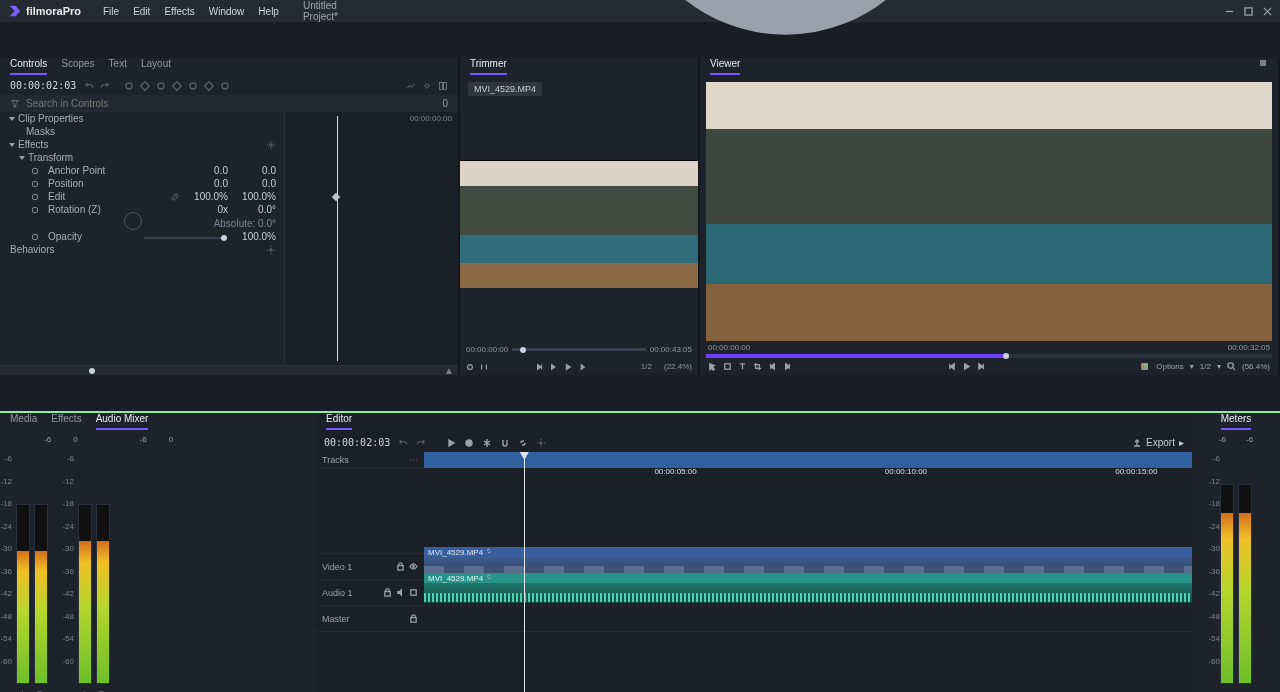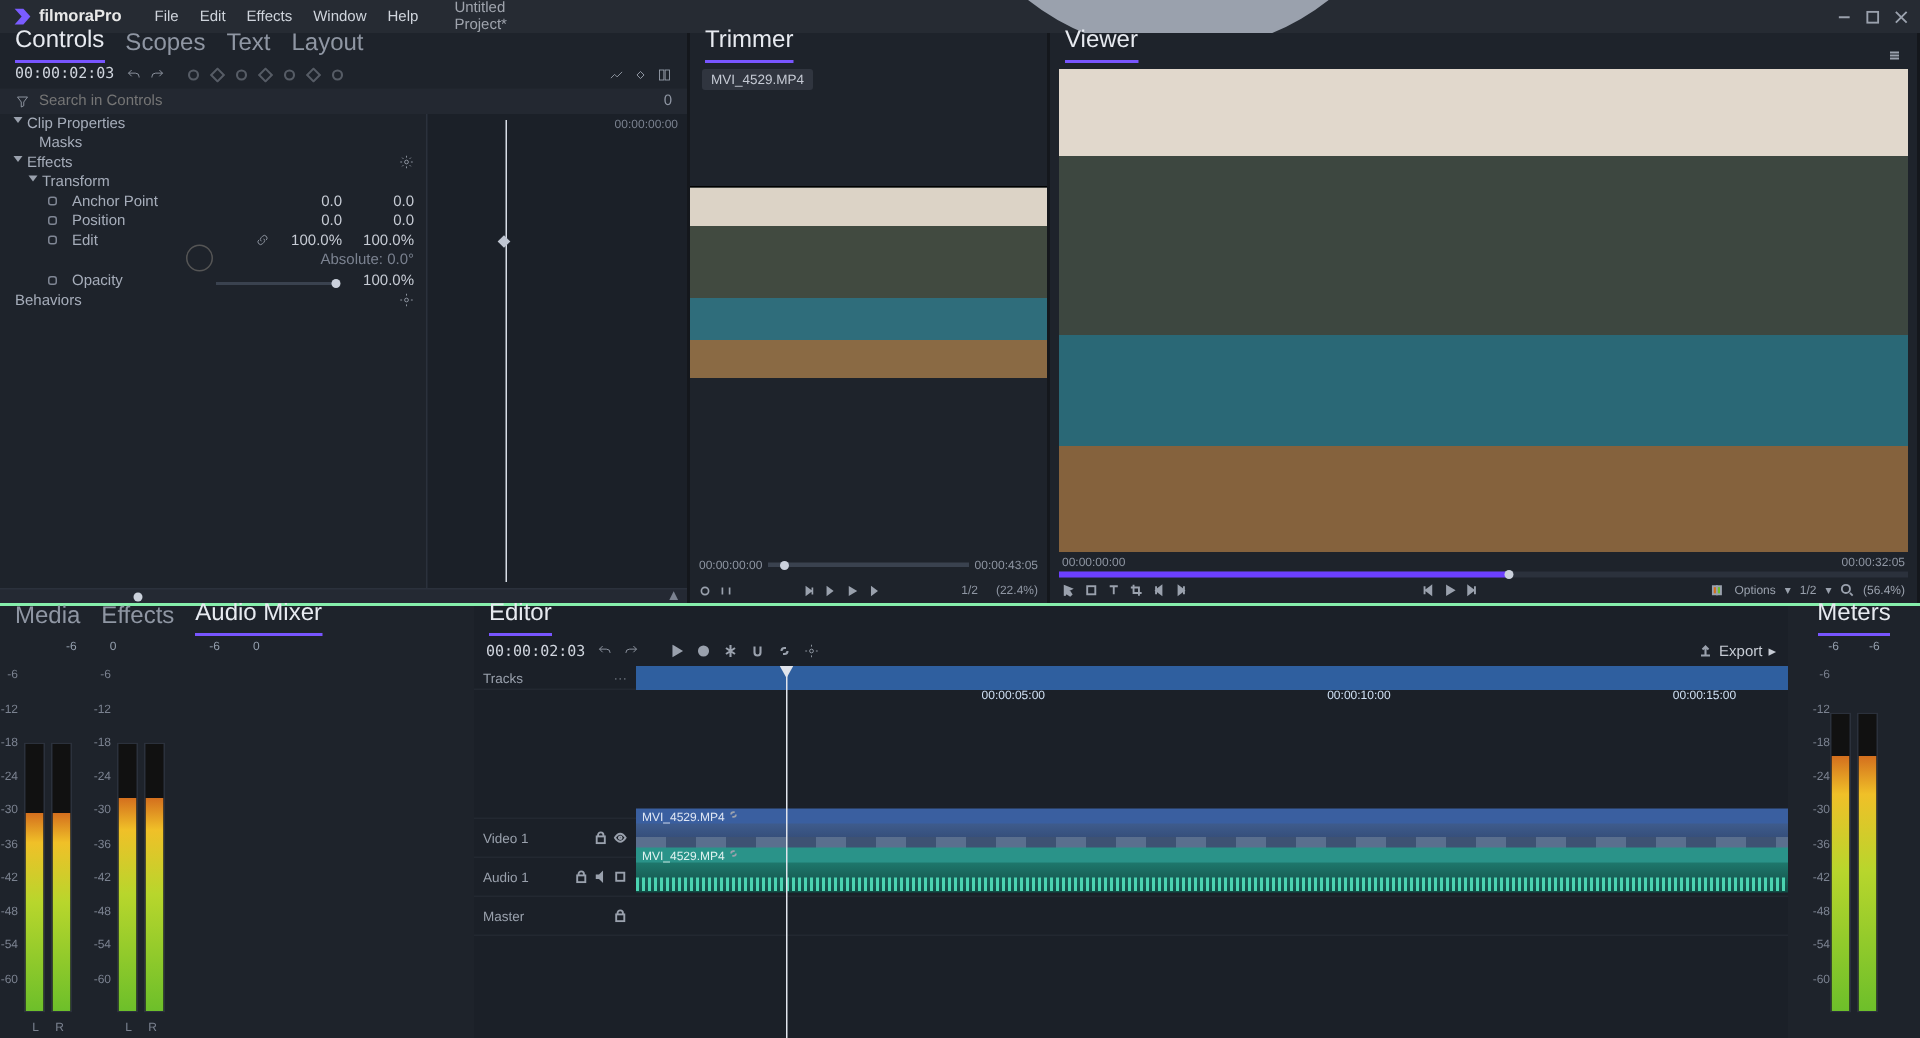--- a/index.html
+++ b/index.html
@@ -1,48 +1,48 @@
 <!DOCTYPE html>
 <html><head>
 <meta charset="utf-8">
 <style>
 * { margin:0; padding:0; box-sizing:border-box; font-family:Arial,Helvetica,sans-serif; }
 body { background:#1a1d23; color:#b8c0cc; font-size:10px; overflow:hidden; }
-.app { width:1280px; height:692px; display:flex; flex-direction:column; }
+.app { width:1280px; height:692px; display:flex; flex-direction:column;gap:36px; }
 
 
 .menubar { height:22px; background:#262b33; display:flex; align-items:center; padding:0 8px; gap:12px; }
 .brand { display:flex; align-items:center; gap:4px; color:#e8e8e8; font-weight:bold; font-size:11px; }
 .brand svg { width:14px; height:14px; }
 .menuitems { display:flex; gap:14px; margin-left:10px; color:#cfd4dc; }
 .menuitems span { cursor:pointer; }
 .spacer { flex:1; }
 .project-title { color:#9fa4ad; margin-right:10px; }
 .win-ctrl { display:flex; gap:10px; color:#9fa4ad; margin-left:14px; }
 .win-ctrl svg { width:9px; height:9px; }
 
 
 .upper { display:flex; height:380px; }
-.panel-tabs { height:20px; display:flex; align-items:flex-end; gap:14px; padding:0 10px; font-size:16px; color:#8f96a3; }
+.panel-tabs { height:20px; display:flex; align-items:flex-start; gap:14px; padding:0 10px; font-size:10px; color:#8f96a3; }
 .panel-tabs span { padding-bottom:4px; cursor:pointer; }
 .panel-tabs span.active { color:#e7eaf0; border-bottom:2px solid #7855ff; }
 .panel { background:#1e232b; display:flex; flex-direction:column; border-right:2px solid #14171c; }
 
 
 .controls-panel { width:460px; }
 .controls-header { padding:4px 10px 2px 10px; color:#9aa1ad; }
 .tc-row { display:flex; align-items:center; gap:8px; padding:2px 10px 4px 10px; }
 .tc { color:#d0d5de; font-size:10px; font-family:monospace; }
 .tool-icons { display:flex; gap:6px; }
 .tool-icons svg, .mini-icons svg { width:10px; height:10px; }
 .search-row { background:#232831; padding:3px 10px; display:flex; align-items:center; gap:6px; }
 .search-row input { background:transparent; border:none; color:#aeb5c2; font-size:10px; flex:1; outline:none; }
 .val-badge { color:#8f96a3; }
 .props { flex:1; overflow:hidden; padding:0 0 0 4px; position:relative; }
-.prop-row { display:flex; align-items:flex-start; padding:1px 8px 1px 12px; color:#a6adba; }
+.prop-row { display:flex; align-items:center; padding:1px 8px 1px 12px; color:#a6adba; }
 .prop-row.head { padding-left:6px; }
 .prop-row .label { flex:1; }
 .prop-row .v { width:48px; text-align:right; color:#c7ccd5; }
 .prop-row .ico { width:10px; margin-right:6px; }
 .stop { width:6px; height:6px; border:1px solid #7f8694; border-radius:2px; display:inline-block;}
 .caret { display:inline-block; width:0; height:0; border-left:4px solid #9aa1ad; border-top:3px solid transparent; border-bottom:3px solid transparent; margin-right:4px;}
 .caret.down { transform:rotate(90deg);}
 .slider-track { position:absolute; left:140px; right:60px; height:2px; background:#3a424f; top:50%; }
 .slider-dot { position:absolute; width:6px; height:6px; background:#cbd1dc; border-radius:50%; top:50%; transform:translate(-50%,-50%);}
 .graph-split { display:flex; height:100%; }
@@ -257,20 +257,26 @@
                 <span class="v">0.0</span>
               </div>
       <div class="prop-row" style="padding-left:28px">
                 <span class="ico"><span class="stop"></span></span>
                 <span class="label">Edit</span>
         <svg class="icon" width="10" height="10" viewBox="0 0 24 24">
                   <path d="M10 14a4 4 0 010-6l2-2a4 4 0 016 6M14 10a4 4 0 010 6l-2 2a4 4 0 01-6-6"></path>
                 </svg>
         <span class="v">100.0%</span>
                 <span class="v">100.0%</span>
+              </div>
+      <div class="prop-row" style="padding-left:28px;position:relative">
+                <span class="ico"><span class="stop"></span></span>
+                <span class="label">Rotation (Z)</span>
+                <span class="v">0x</span>
+                <span class="v">0.0°</span>
               </div>
       <div class="prop-row" style="padding-left:28px;position:relative;height:14px">
         <div style="position:absolute;left:120px;width:18px;height:18px;border:1px solid #555;border-radius:50%;top:-4px"></div>
         <span style="flex:1"></span>
                 <span class="v" style="width:90px;color:#7b8290">Absolute: 0.0°</span>
       </div>
       <div class="prop-row" style="padding-left:28px;position:relative">
                 <span class="ico"><span class="stop"></span></span>
                 <span class="label">Opacity</span>
         <div class="slider-track">

